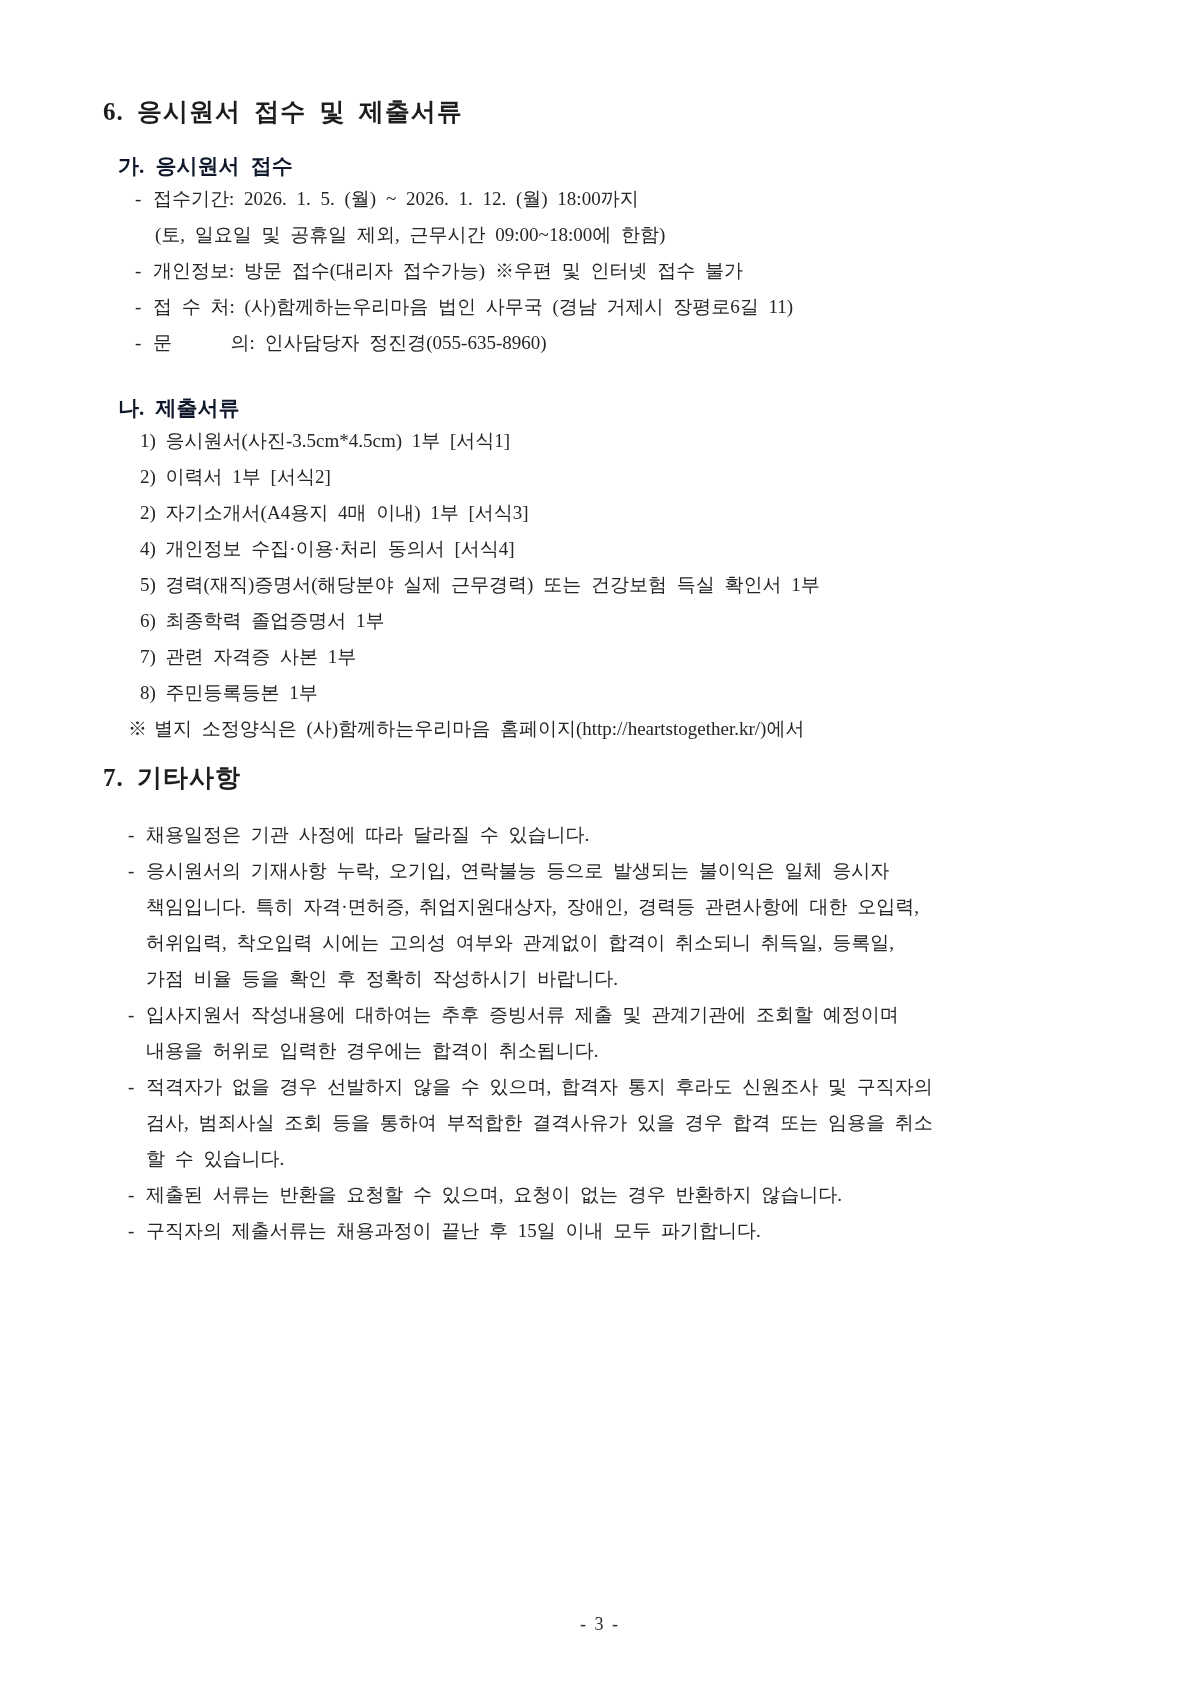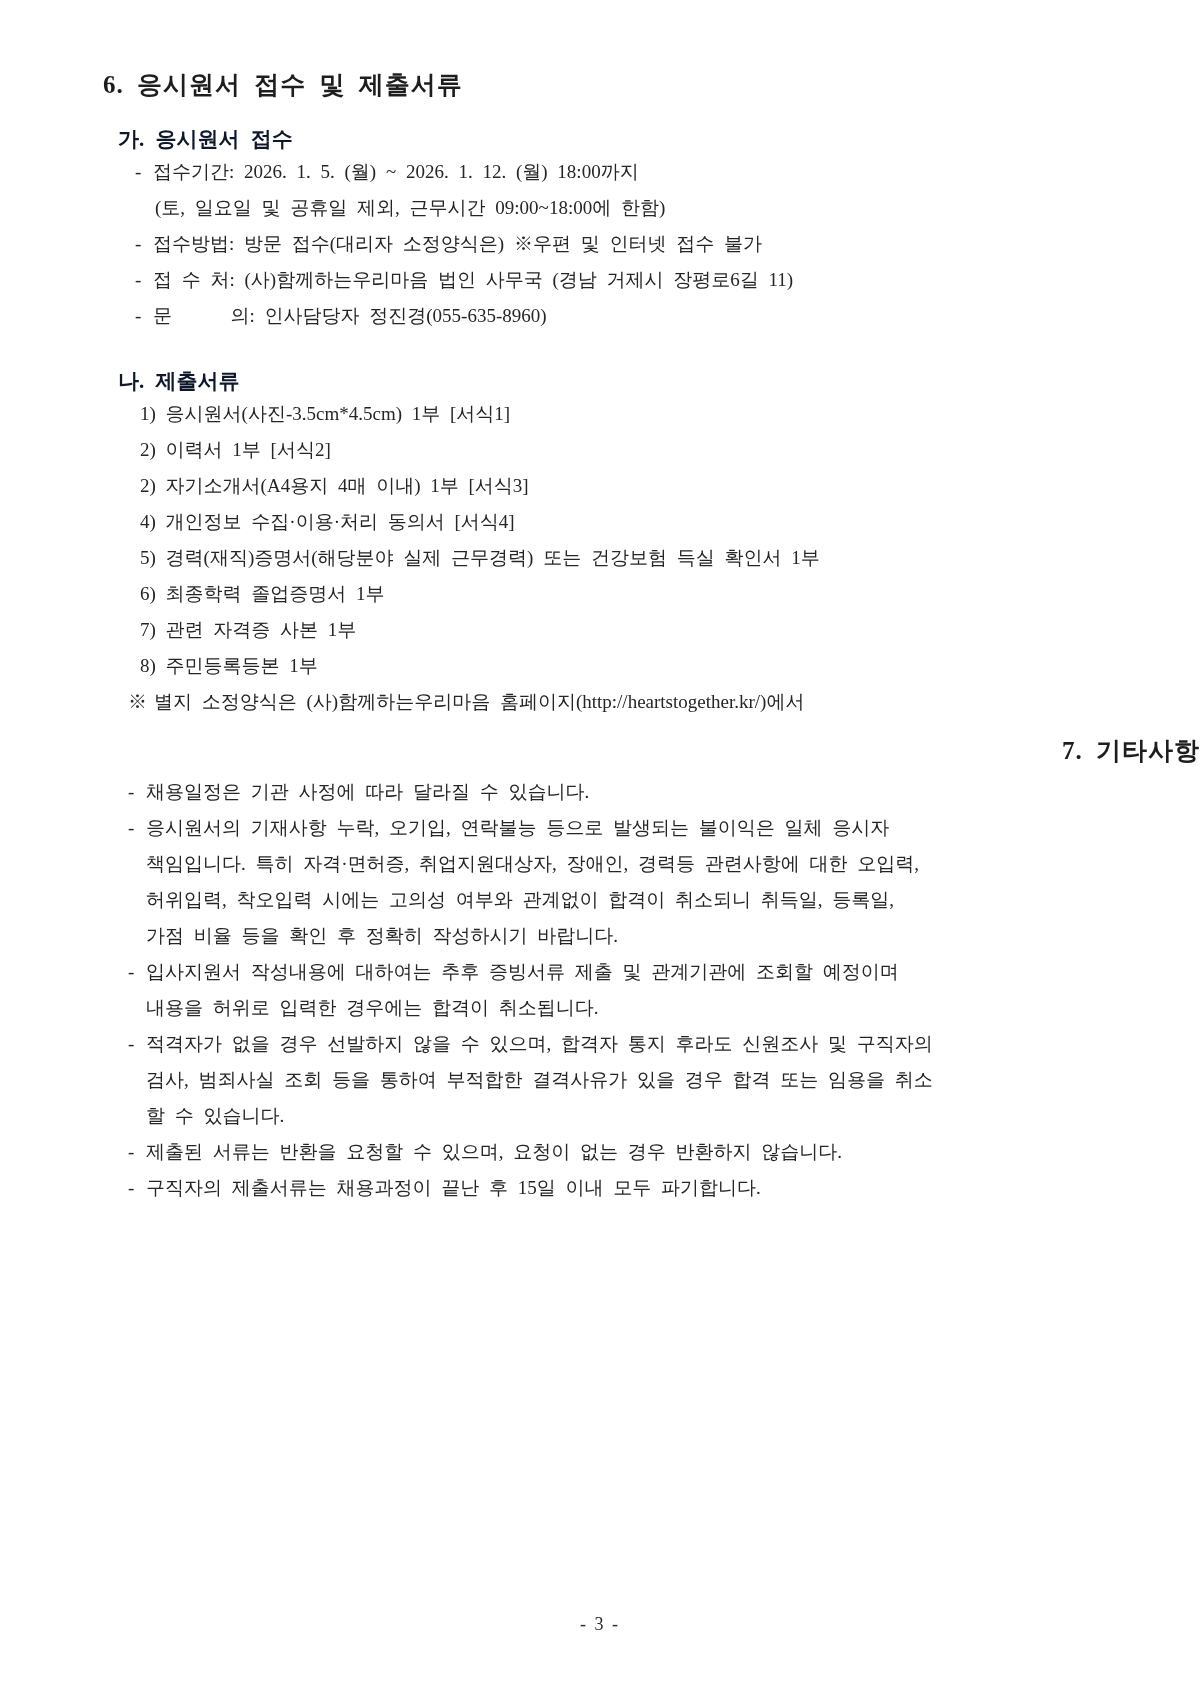--- a/index.html
+++ b/index.html
@@ -6,21 +6,21 @@
   html, body {
     width: 1200px; height: 1696px;
     background: #ffffff;
     font-family: "Liberation Serif", "DejaVu Serif", serif;
     color: #252525;
     overflow: hidden;
   }
   .page {
     position: relative;
     width: 1200px; height: 1696px;
-    padding-top: 68px;
+    padding-top: 95px;
   }
   .h-main {
     margin-left: 103px;
     font-size: 25px;
     font-weight: bold;
     letter-spacing: 1px;
     word-spacing: 6px;
     line-height: 34px;
     color: #1d1d1d;
   }
@@ -43,21 +43,21 @@
   .ga-row .bullet { width: 18px; flex: 0 0 18px; }
   .ga-cont { margin-left: 155px; }
   .na-row { margin-left: 140px; }
   .note-row { margin-left: 128px; }
   .note-row .marker { width: 26px; flex: 0 0 26px; }
   .note-cont { margin-left: 154px; }
   .s7-row { margin-left: 128px; }
   .s7-row .bullet { width: 18px; flex: 0 0 18px; }
   .s7-cont { margin-left: 146px; }
   .gap-after-ga { height: 32px; }
-  .gap-before-h7 { margin-top: 14px; margin-bottom: 6px; text-align: right; }
+  .gap-before-h7 { margin-top: 14px; margin-bottom: 22px; }
   .footer {
     position: absolute;
     left: 0; right: 0;
     top: 1614px;
     text-align: center;
     font-size: 18px;
     letter-spacing: 2px;
     color: #2a2a2a;
   }
 </style>
@@ -71,21 +71,21 @@
   <div class="h-sub" style="margin-top:22px;">가. 응시원서 접수</div>
 
   <div class="row ga-row txt">
     <span class="bullet">-</span>
     <span>접수기간: 2026. 1. 5. (월) ~ 2026. 1. 12. (월) 18:00까지</span>
   </div>
   <div class="ga-cont txt">(토, 일요일 및 공휴일 제외, 근무시간 09:00~18:00에 한함)</div>
 
   <div class="row ga-row txt">
     <span class="bullet">-</span>
-    <span>접수방법: 방문 접수(대리자 소정양식은) ※우편 및 인터넷 접수 불가</span>
+    <span>개인정보: 방문 접수(대리자 접수가능) ※우편 및 인터넷 접수 불가</span>
   </div>
 
   <div class="row ga-row txt">
     <span class="bullet">-</span>
     <span>접 수 처: (사)함께하는우리마음 법인 사무국 (경남 거제시 장평로6길 11)</span>
   </div>
 
   <div class="row ga-row txt">
     <span class="bullet">-</span>
     <span>문      의: 인사담당자 정진경(055-635-8960)</span>

